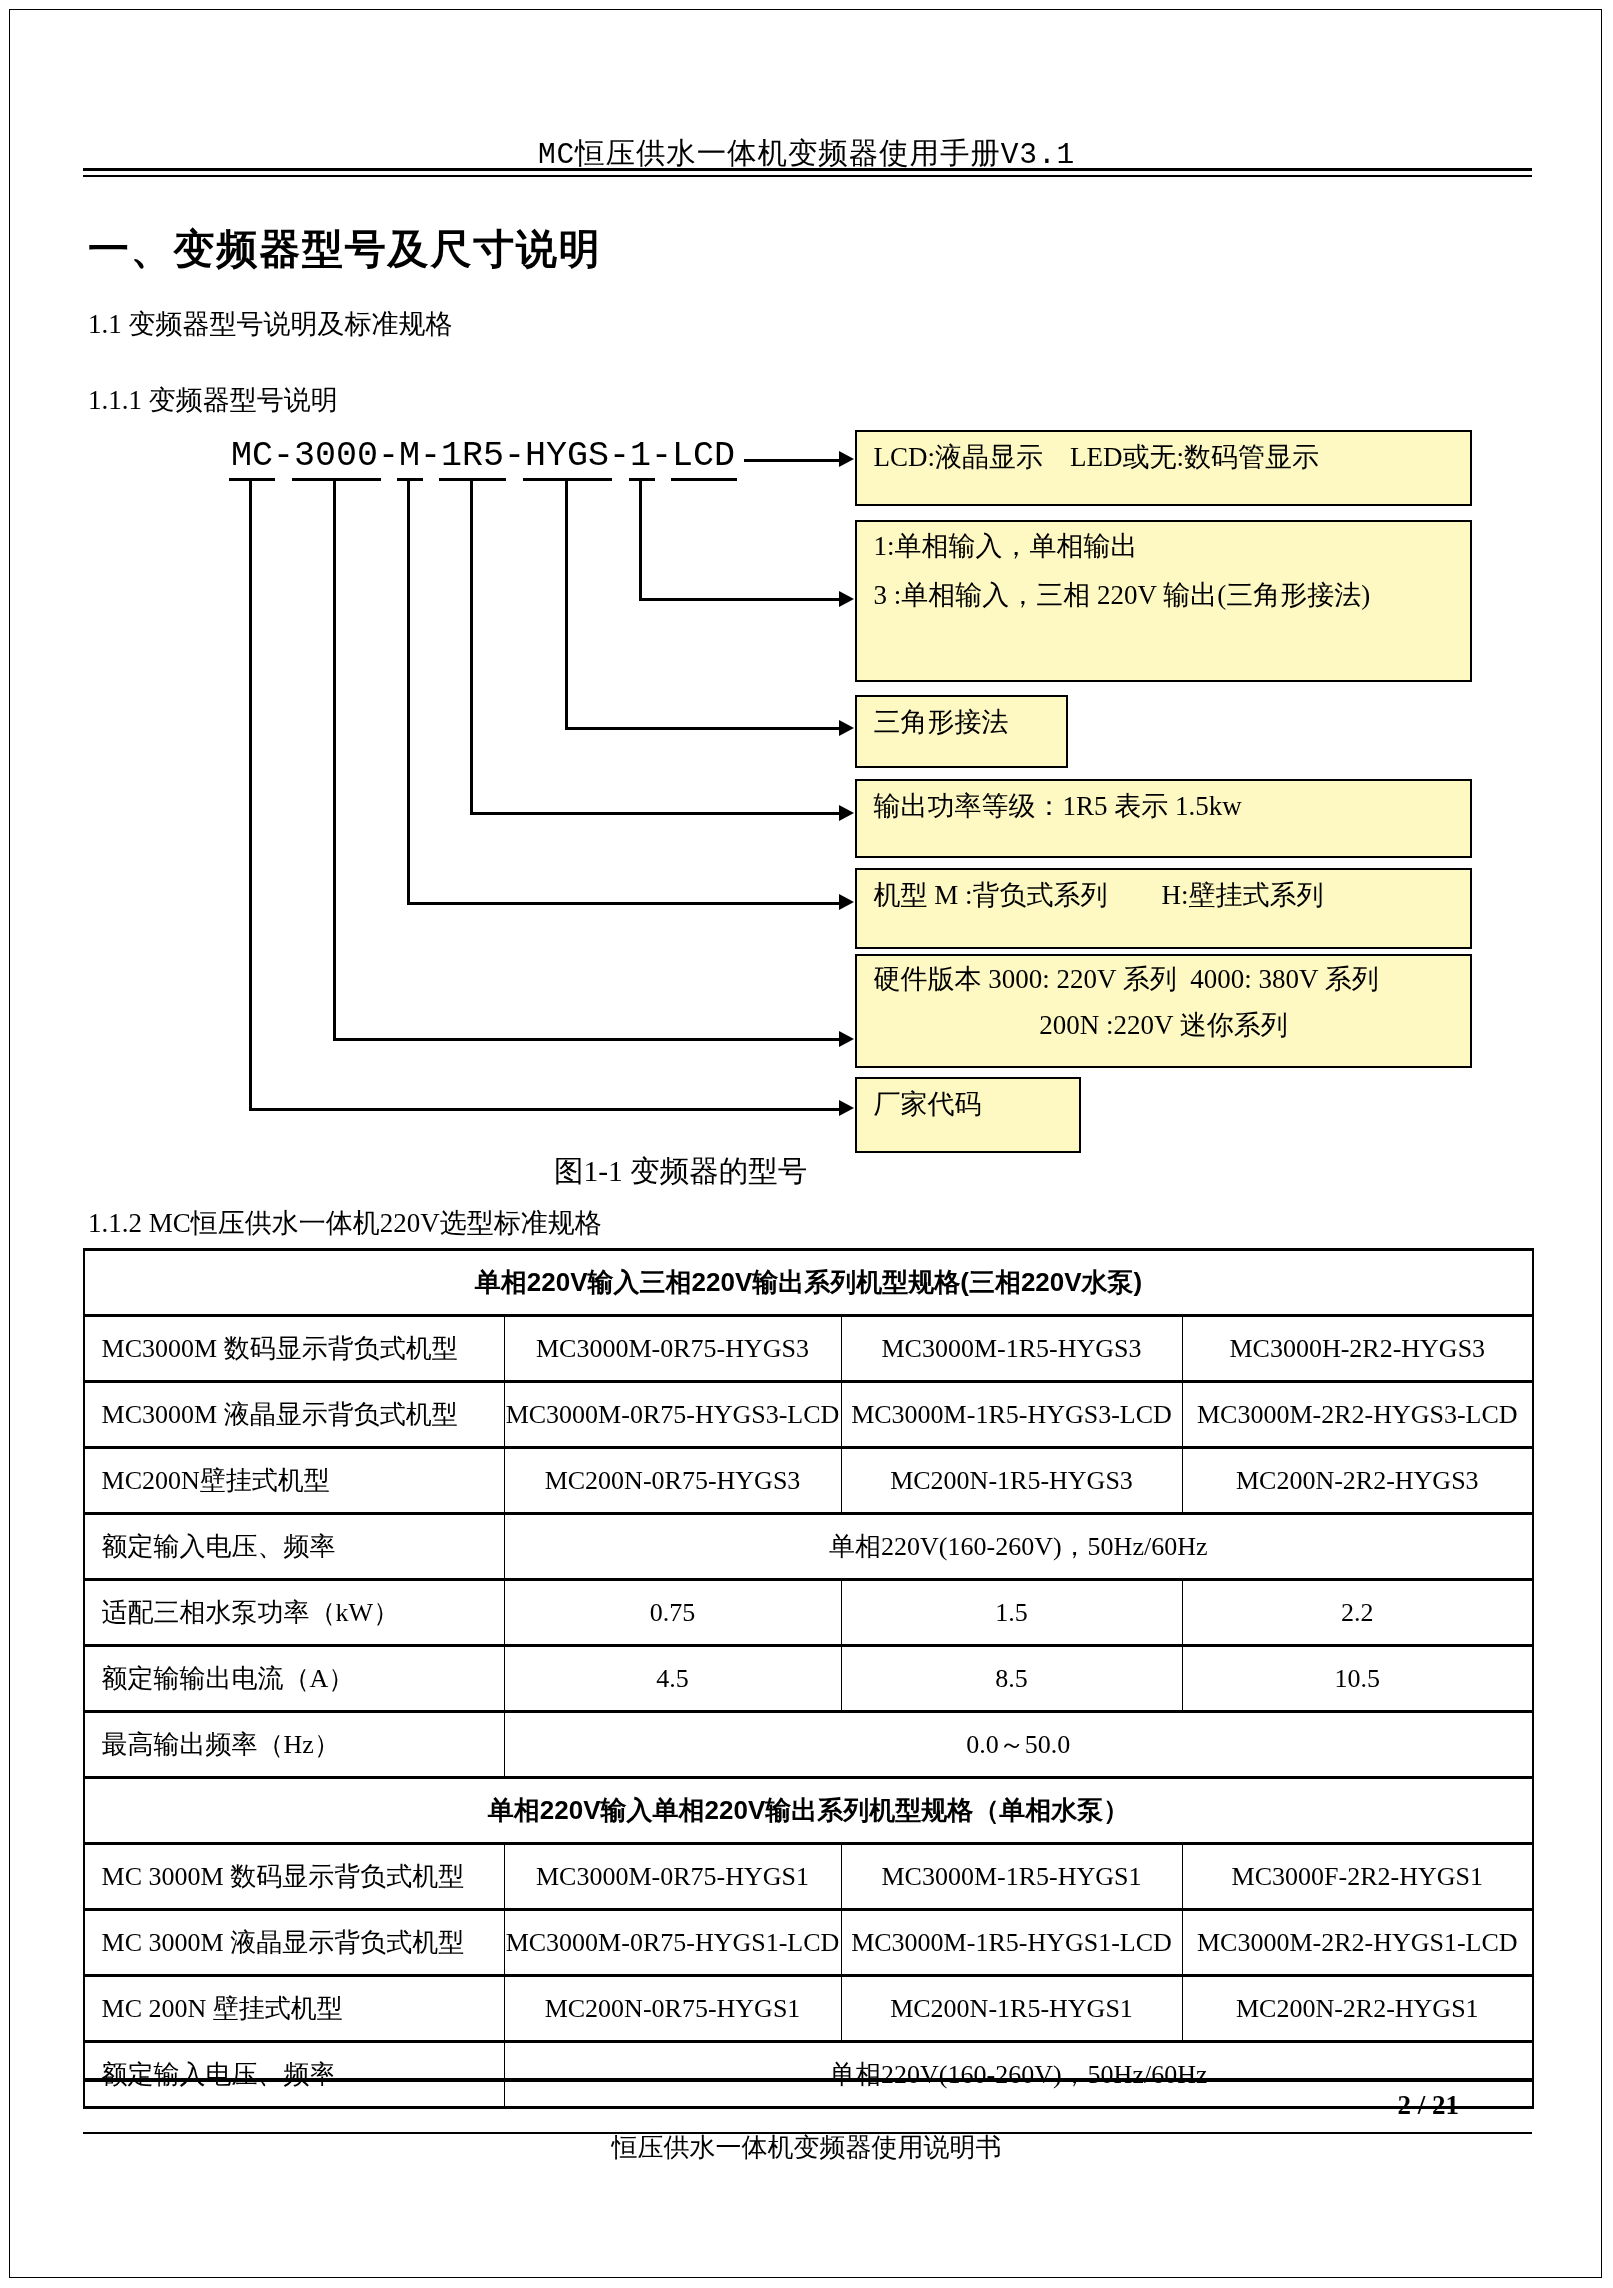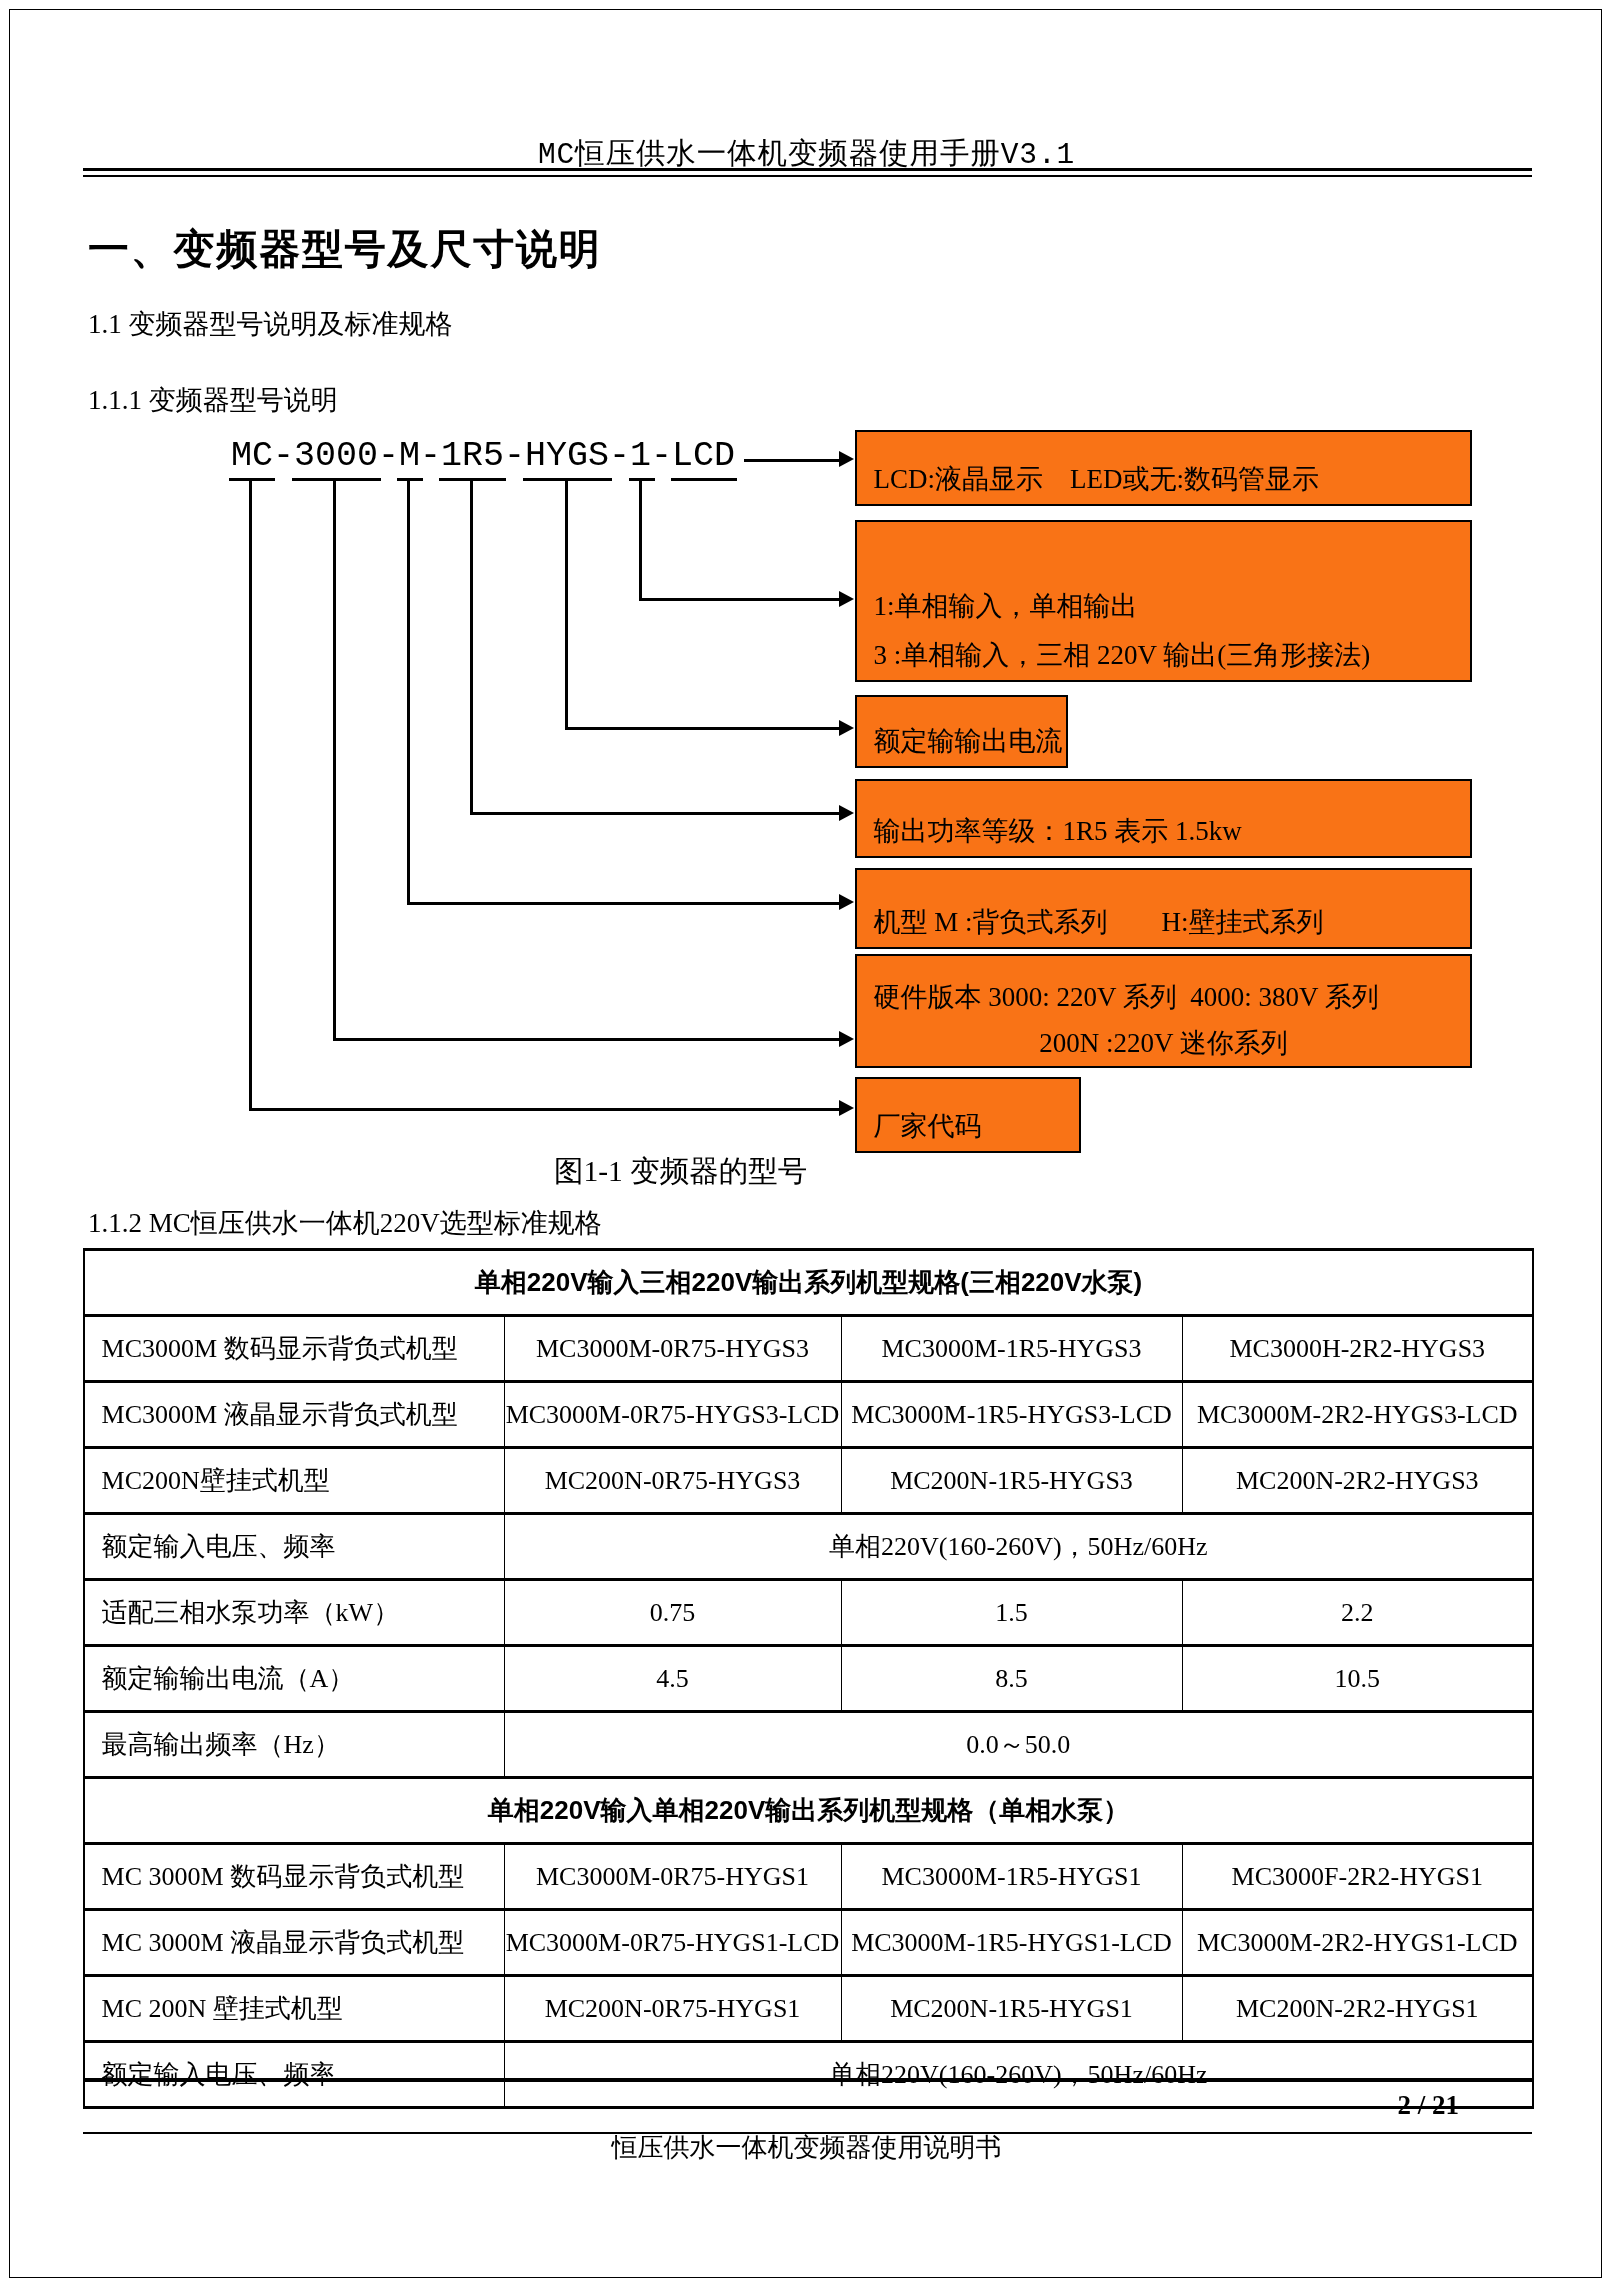--- a/index.html
+++ b/index.html
@@ -8,21 +8,21 @@
   .page-border{position:absolute;left:9.2px;top:9.2px;right:11px;bottom:11px;border:1.8px solid #000;}
   .hdr{left:0;top:134px;width:1613px;text-align:center;font-family:"Liberation Mono","DejaVu Sans Mono",monospace;font-size:29.5px;letter-spacing:0.9px;}
   .hdr-rule{left:83px;top:168px;width:1449px;height:3.7px;border-top:3.7px solid #000;border-bottom:2.8px solid #000;}
   .h1{left:88px;top:222px;font-family:"Liberation Sans",sans-serif;font-weight:bold;font-size:41px;letter-spacing:1.8px;}
   .h2{left:88px;font-family:"Liberation Serif",serif;font-size:27px;}
   .model{left:231px;top:436px;font-family:"Liberation Mono","DejaVu Sans Mono",monospace;font-size:35px;white-space:pre;}
   .uline{position:absolute;height:2.8px;background:#000;top:478px;}
   .vline{position:absolute;width:2.8px;background:#000;}
   .hline{position:absolute;height:2.8px;background:#000;}
   .arr{position:absolute;width:0;height:0;border-top:8.3px solid transparent;border-bottom:8.3px solid transparent;border-left:15.7px solid #000;}
-  .dg-box{position:absolute;border:2.8px solid #000;background:#f97316;font-size:27px;display:flex;flex-direction:column;justify-content:flex-end;}
+  .dg-box{position:absolute;border:2.8px solid #000;background:#fef9c3;font-size:27px;display:flex;flex-direction:column;justify-content:flex-start;}
   .dg-box .bl{padding-left:16.6px;line-height:50px;white-space:pre;}
   .caption{left:554px;top:1152px;font-size:29.5px;}
   .spec-table{position:absolute;left:83px;top:1248px;width:1449px;border-collapse:collapse;table-layout:fixed;font-size:26px;}
   .spec-table td{border:1.8px solid #000;border-top-width:3.7px;border-bottom-width:3.7px;height:63px;vertical-align:middle;padding:0;}
   .spec-table{border:2.8px solid #000;}
   .spec-table td.lbl{text-align:left;padding-left:16.6px;}
   .spec-table td.val{text-align:center;}
   .spec-table td.sec{text-align:center;font-family:"Liberation Sans",sans-serif;font-weight:bold;font-size:26px;}
   .foot-rule-top{left:83px;top:2078px;width:1449px;height:0;border-top:4.6px solid #000;}
   .foot-rule-bot{left:83px;top:2132px;width:1449px;height:0;border-top:2.8px solid #000;}
@@ -83,21 +83,21 @@
   <div class="dg-box" style="left:855px;top:430px;width:613px;height:72px;">
     <div class="bl">LCD:液晶显示　LED或无:数码管显示</div>
   </div>
 
   <div class="dg-box" style="left:855px;top:520px;width:613px;height:158px;">
     <div class="bl" style="line-height:49px;">1:单相输入，单相输出</div>
     <div class="bl" style="line-height:49px;">3 :单相输入，三相 220V 输出(三角形接法)</div>
   </div>
 
   <div class="dg-box" style="left:855px;top:695px;width:209px;height:69px;">
-    <div class="bl">额定输输出电流</div>
+    <div class="bl">三角形接法</div>
   </div>
 
   <div class="dg-box" style="left:855px;top:779px;width:613px;height:75px;">
     <div class="bl">输出功率等级：1R5 表示 1.5kw</div>
   </div>
 
   <div class="dg-box" style="left:855px;top:868px;width:613px;height:77px;">
     <div class="bl">机型 M :背负式系列　　H:壁挂式系列</div>
   </div>
 

